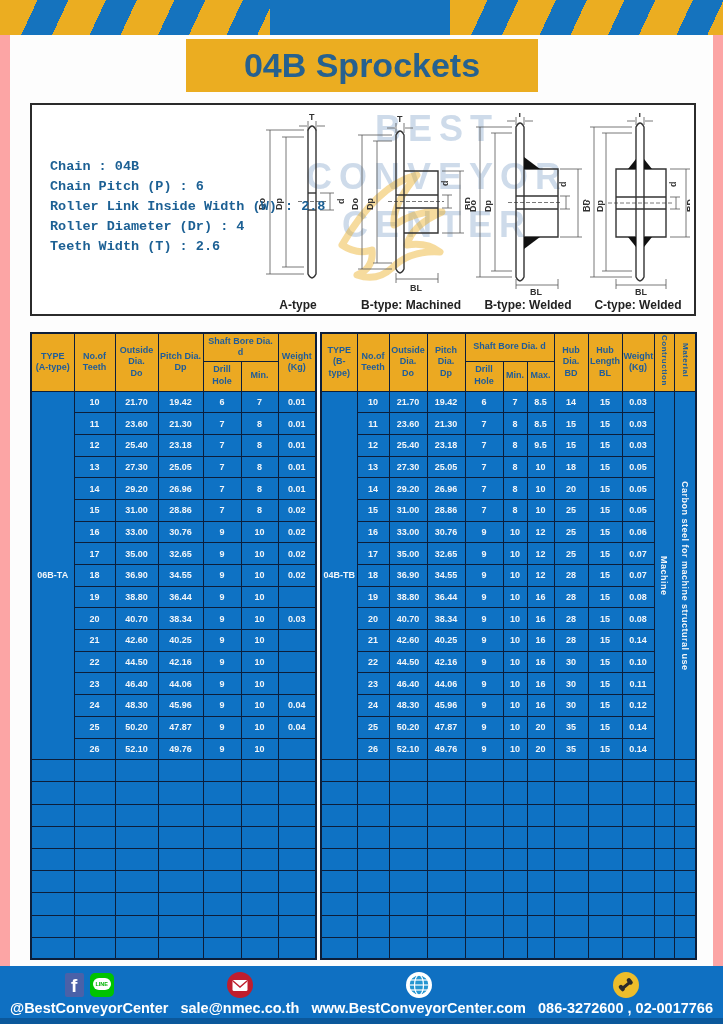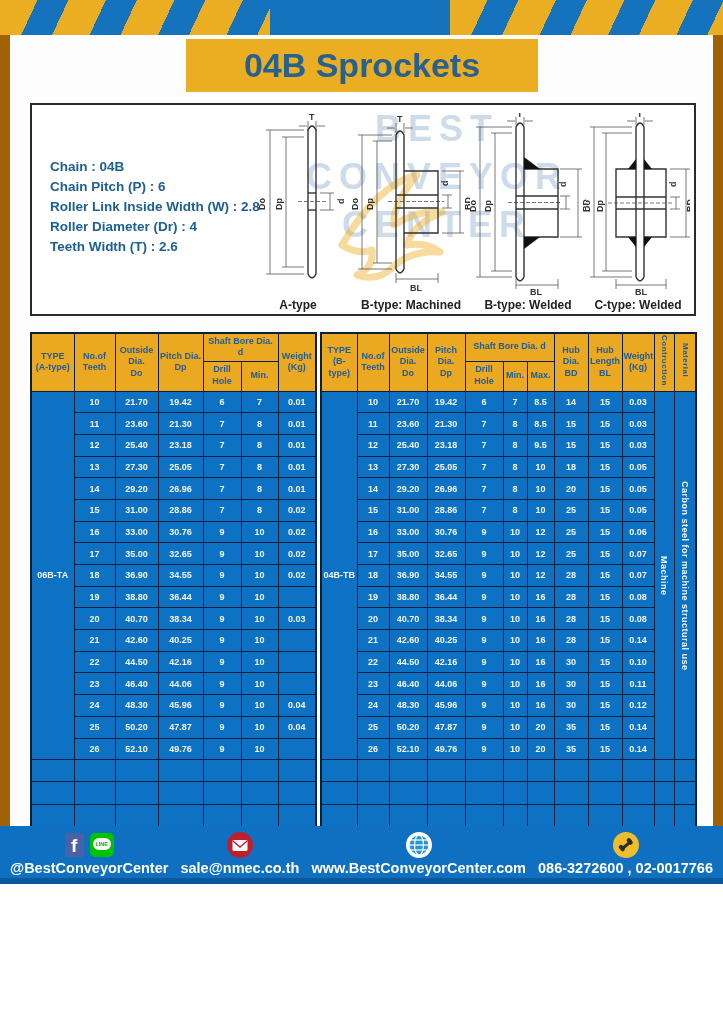--- a/index.html
+++ b/index.html
@@ -1,37 +1,37 @@
 <!DOCTYPE html>
 <html><head>
 <meta charset="utf-8">
 <style>
   * { margin:0; padding:0; box-sizing:border-box; }
   body { font-family:"Liberation Sans", sans-serif; }
-  .page { position:relative; width:723px; height:884px; background:#a16207; overflow:hidden;padding-left:40px; }
+  .page { position:relative; width:723px; height:1024px; background:#fca5a5; overflow:hidden;padding-left:40px; }
 
   
   .top-bar { position:absolute; left:0; top:0; width:723px; height:35px; background:#1573BE; }
   .stripes { position:absolute; top:0; height:35px;
     background:repeating-linear-gradient(115deg, #EBAD21 0 34px, rgba(0,0,0,0) 34px 62px); }
   .stripes.left  { left:0;  width:270px; }
   .stripes.right { left:450px; width:273px; }
 
   
   .sheet { position:absolute; left:10px; top:35px; width:703px; height:931px; background:#FDFDFD; }
 
   .title-box { position:absolute; left:176px; top:4px; width:352px; height:53px; background:#EBAD21;
     display:flex; align-items:center; justify-content:center; }
   .title-box h1 { font-size:34px; font-weight:bold; color:#26618F; letter-spacing:0px; }
 
   
   .diagram-box { position:absolute; left:20px; top:68px; width:666px; height:213px; background:#FFFFFF;
     border:2px solid #2B2B2B; }
   .specs { position:absolute; left:18px; top:52px; z-index:2; }
-  .specs div { font-size:13.5px; font-weight:bold; color:#1C6094; line-height:20px; white-space:nowrap; }
+  .specs div { font-size:13.5px; font-weight:bold; color:#1C6094; line-height:20px; white-space:nowrap;font-family:Liberation Mono, monospace; }
   .diagrams { position:absolute; right:4px; top:3px; width:446px; height:204px; display:flex; z-index:1; }
   .diag { display:flex; flex-direction:column; align-items:center; justify-content:flex-end; height:100%; }
   .diag svg { display:block; }
   .diag-label { font-size:12px; font-weight:bold; color:#222; margin-top:1px; white-space:nowrap;text-align:right; }
   .d1{width:108px;} .d2{width:118px;} .d3{width:116px;} .d4{width:104px;}
   .watermark { position:absolute; left:255px; top:0; width:300px; text-align:center; z-index:0; }
   .watermark span { display:block; font-size:36px; font-weight:bold; letter-spacing:7px;
     color:rgba(125,160,200,0.38); line-height:48px; }
   .bird { position:absolute; left:290px; top:45px; z-index:0; opacity:0.55; }
 

